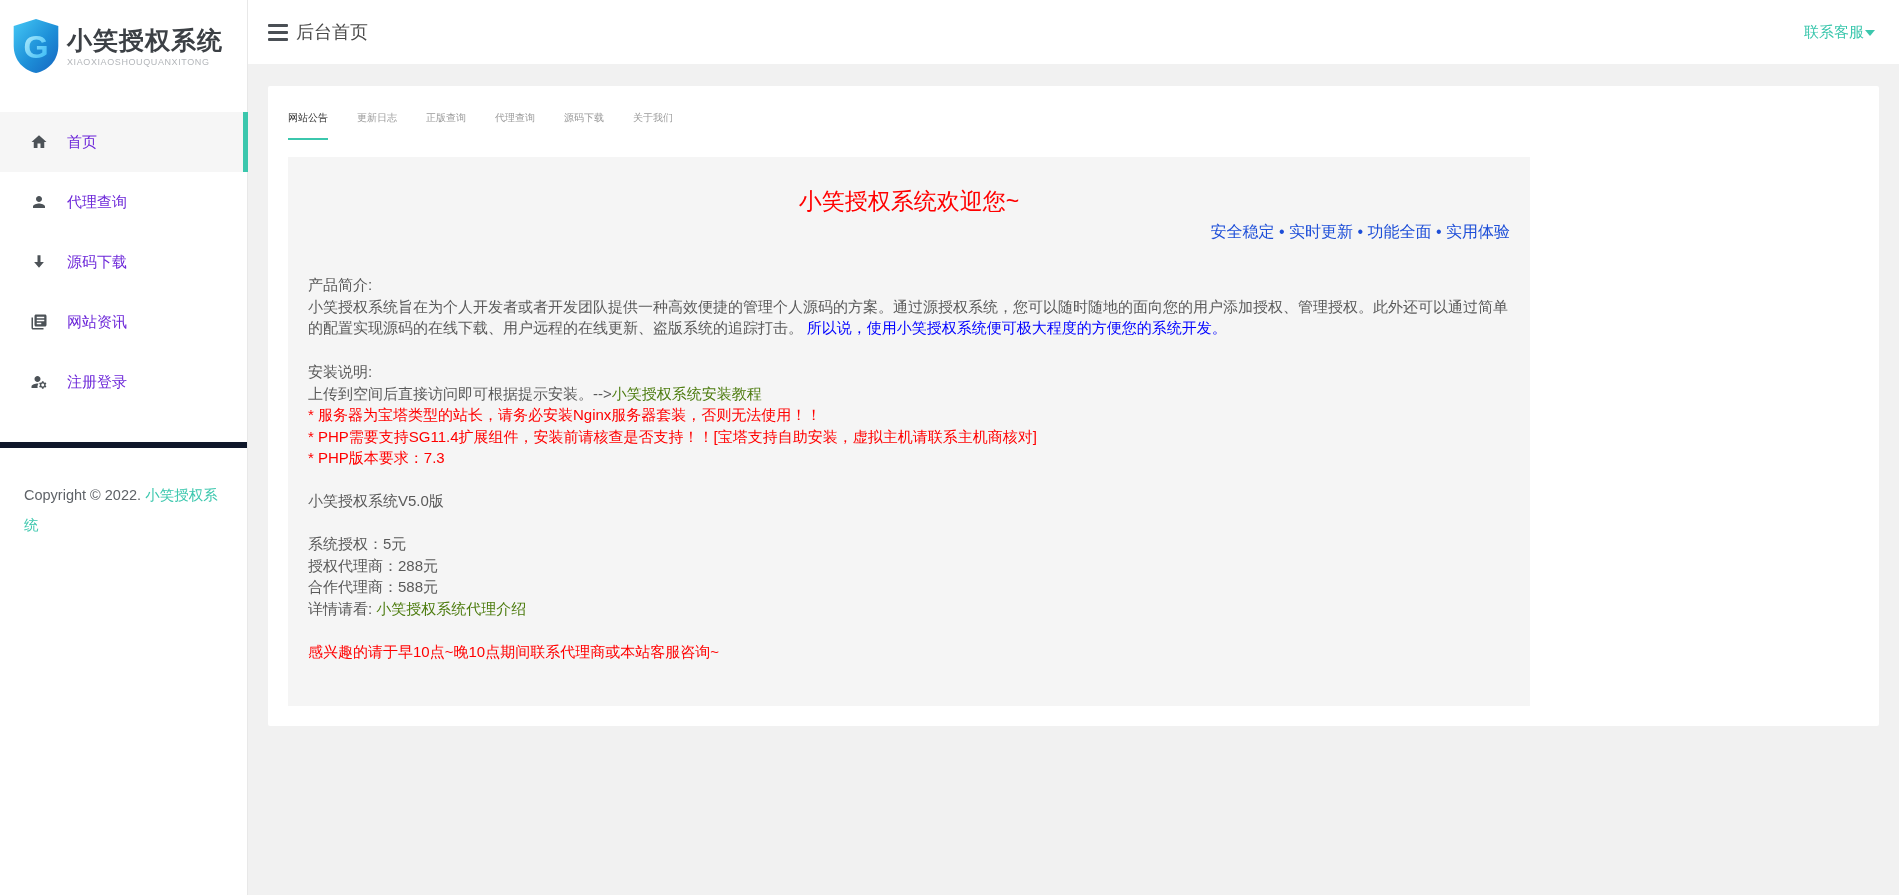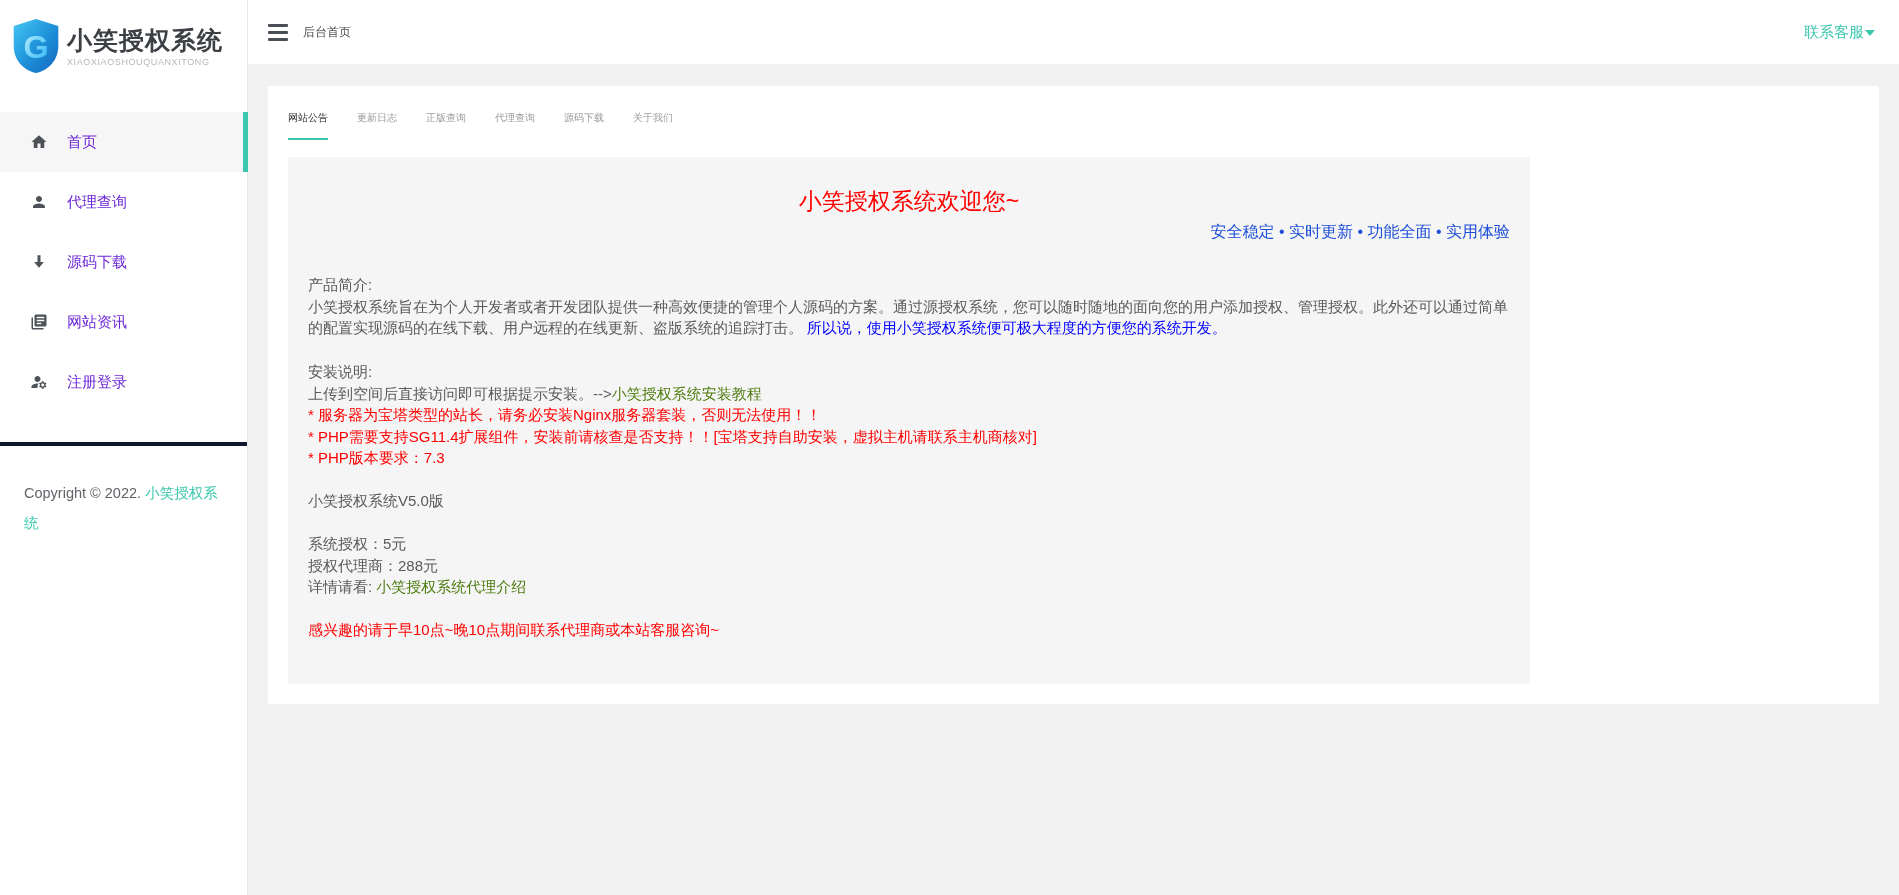--- a/index.html
+++ b/index.html
@@ -15,30 +15,30 @@
   .brand-name { font-size:25px; font-weight:bold; color:#3c4045; letter-spacing:1px; line-height:28px; }
   .brand-sub { font-size:9px; color:#b3b6ba; letter-spacing:.6px; margin-top:3px; }
   .nav { padding-top:20px; }
   .nav-item { position:relative; height:60px; display:flex; align-items:center;
     padding-left:30px; font-size:15px; color:#6d28d9; cursor:pointer; }
   .nav-item .nicon { width:18px; height:18px; margin-right:19px; flex:0 0 auto; }
   .nav-item .nicon svg { width:18px; height:18px; fill:#4c5257; }
   .nav-item.active { background:#f6f6f6; }
   .nav-item.active::after { content:""; position:absolute; right:-1px; top:0; bottom:0;
     width:5px; background:#3bc7ad; }
-  .copyright { margin-top:30px; border-top:4px solid #0f172a; padding:32px 24px 0 24px;
+  .copyright { margin-top:30px; border-top:6px solid #0f172a; padding:32px 24px 0 24px;
     font-size:14.5px; line-height:30px; color:#5f6368; }
   .copyright a { color:#3bc7ad; text-decoration:none; }
 
   
   .header { position:absolute; left:248px; right:0; top:0; height:64px; background:#fff;
     display:flex; align-items:center; padding:0 24px 0 20px; }
   .burger { width:20px; display:flex; flex-direction:column; gap:4px; cursor:pointer; }
   .burger span { display:block; height:3px; background:#4a4f55; border-radius:1px; }
-  .breadcrumb { margin-left:15px; font-size:12px; color:#4a4a4a; }
+  .breadcrumb { margin-left:8px; font-size:18px; color:#4a4a4a; }
   .service { margin-left:auto; display:flex; align-items:center; gap:1px;
     color:#3bc7ad; font-size:15px; cursor:pointer; text-decoration:none; }
   .caret { width:0; height:0; border-left:5px solid transparent; border-right:5px solid transparent;
     border-top:6px solid #3bc7ad; margin-top:2px; }
 
   
   .main { position:absolute; left:248px; top:64px; right:0; bottom:0;
     background:#f1f1f1; padding:22px 20px; }
   .card { background:#fff; border-radius:2px; padding-bottom:20px; }
   .tabs { display:flex; padding:14px 20px 0 20px; }
@@ -165,20 +165,21 @@
         <div>安装说明:</div>
         <div><span>上传到空间后直接访问即可根据提示安装。--&gt;</span><a href="#" class="t-link">小笑授权系统安装教程</a></div>
         <div class="t-red">* 服务器为宝塔类型的站长，请务必安装Nginx服务器套装，否则无法使用！！</div>
         <div class="t-red">* PHP需要支持SG11.4扩展组件，安装前请核查是否支持！！[宝塔支持自助安装，虚拟主机请联系主机商核对]</div>
         <div class="t-red">* PHP版本要求：7.3</div>
         <div class="blank-line"></div>
         <div>小笑授权系统V5.0版</div>
         <div class="blank-line"></div>
         <div>系统授权：5元</div>
         <div>授权代理商：288元</div>
+        <div>合作代理商：588元</div>
         <div><span>详情请看: </span><a href="#" class="t-link">小笑授权系统代理介绍</a></div>
         <div class="blank-line"></div>
         <div class="t-red">感兴趣的请于早10点~晚10点期间联系代理商或本站客服咨询~</div>
         <div class="blank-line"></div>
       </div>
     </div>
   </div>
 </div>
 
 </body></html>

